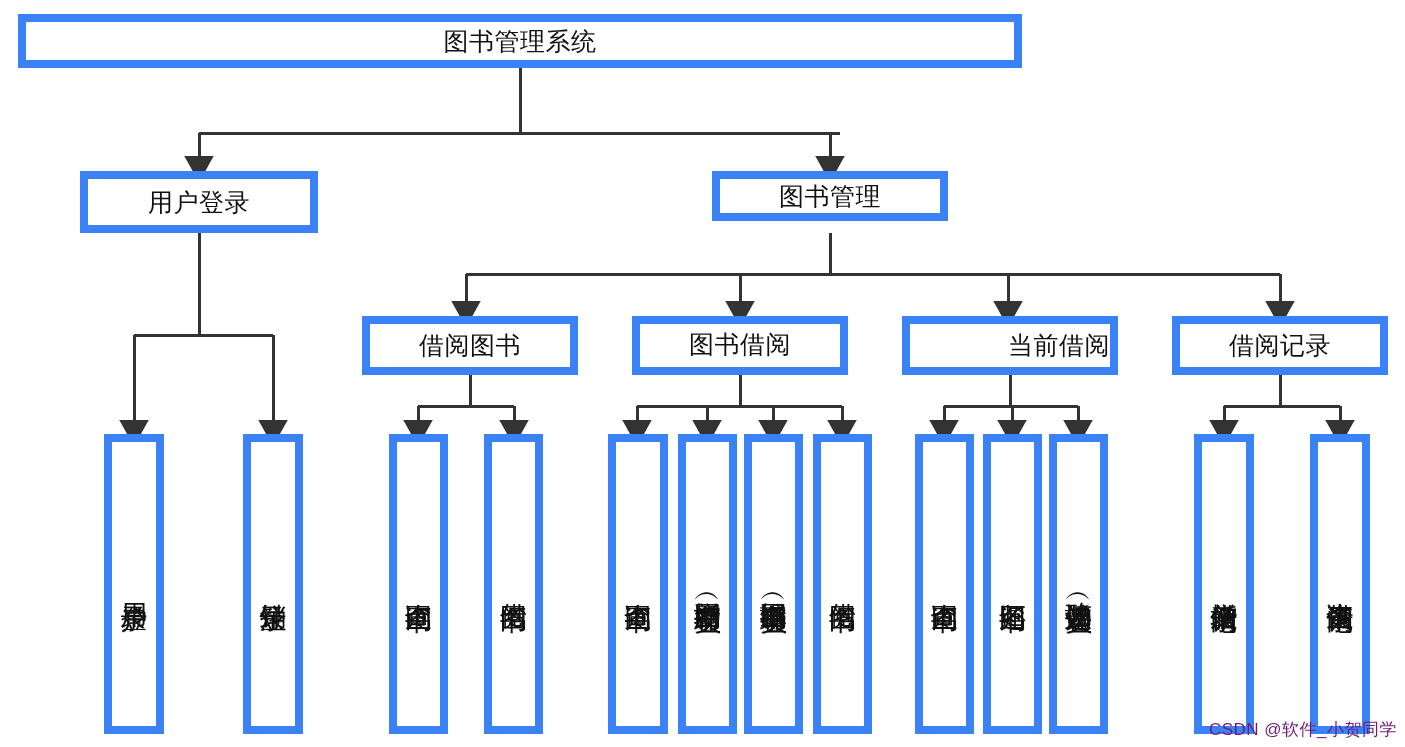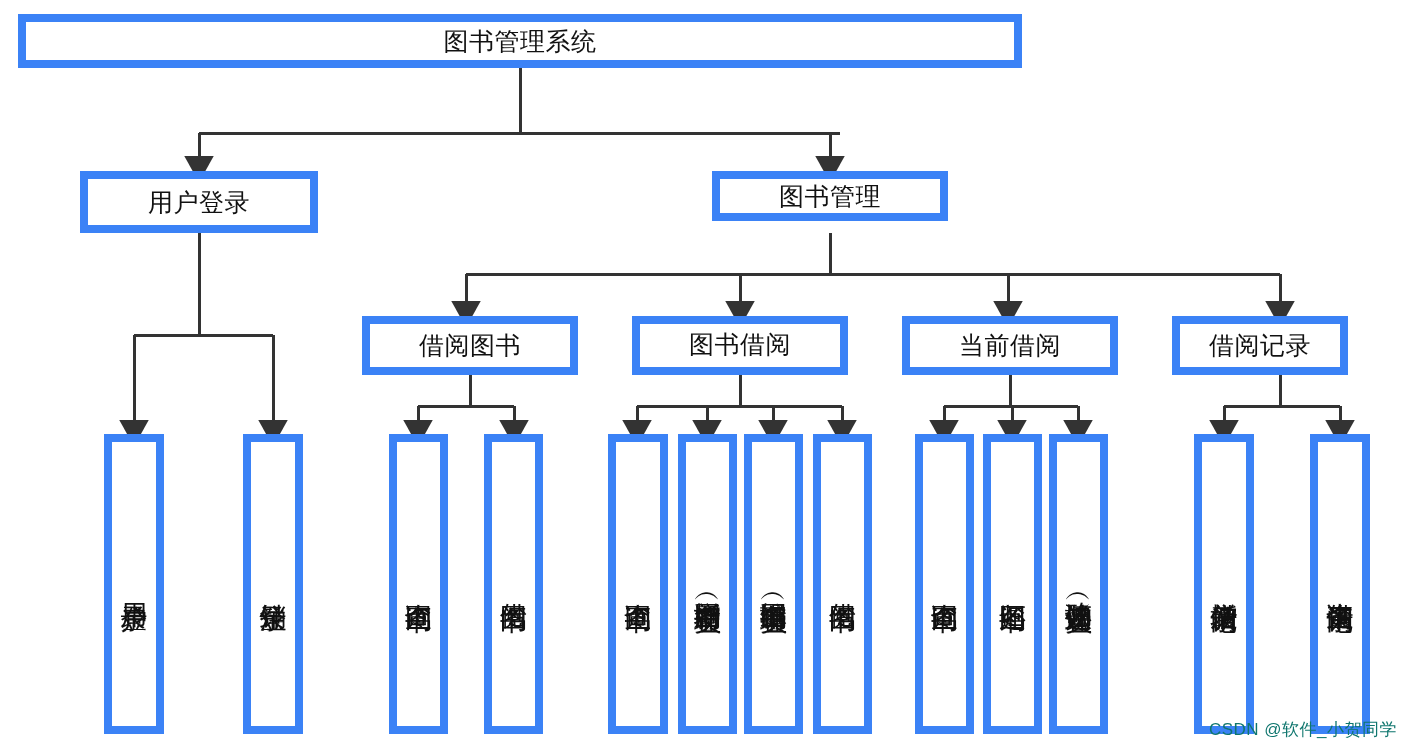--- a/index.html
+++ b/index.html
@@ -54,21 +54,21 @@
     font-size: 27px;
     line-height: 1.12;
     letter-spacing: 1px;
     max-height: 100%;
   }
   #watermark {
     position: absolute;
     right: 8px;
     bottom: 6px;
     font-size: 17px;
-    color: #0f766e;
+    color: #701a75;
     white-space: nowrap;
     letter-spacing: 0.5px;
   }
 </style>
 </head>
 <body>
 
 <div id="canvas">
 
   <svg id="edges" viewBox="0 0 1405 747">
@@ -131,24 +131,24 @@
   <div class="node horiz" style="left:712px; top:171px; width:236px; height:50px;">
     <span class="lbl">图书管理</span>
   </div>
 
   <div class="node horiz" style="left:362px; top:316px; width:216px; height:59px;">
     <span class="lbl">借阅图书</span>
   </div>
   <div class="node horiz" style="left:632px; top:316px; width:216px; height:59px;font-family:Liberation Serif, serif;">
     <span class="lbl">图书借阅</span>
   </div>
-  <div class="node horiz" style="left:902px; top:316px; width:216px; height:59px;">
+  <div class="node horiz" style="left:902px; top:316px; width:216px; height:59px;justify-content:flex-end;">
     <span class="lbl">当前借阅</span>
   </div>
-  <div class="node horiz" style="left:1172px; top:316px; width:176px; height:59px;">
+  <div class="node horiz" style="left:1172px; top:316px; width:216px; height:59px;">
     <span class="lbl">借阅记录</span>
   </div>
 
   <div class="node vert" style="left:104px; top:434px; width:60px; height:300px;">
     <span class="lbl">用户登录</span>
   </div>
   <div class="node vert" style="left:243px; top:434px; width:60px; height:300px;">
     <span class="lbl">注销登录</span>
   </div>
   <div class="node vert" style="left:389px; top:434px; width:59px; height:300px;">

